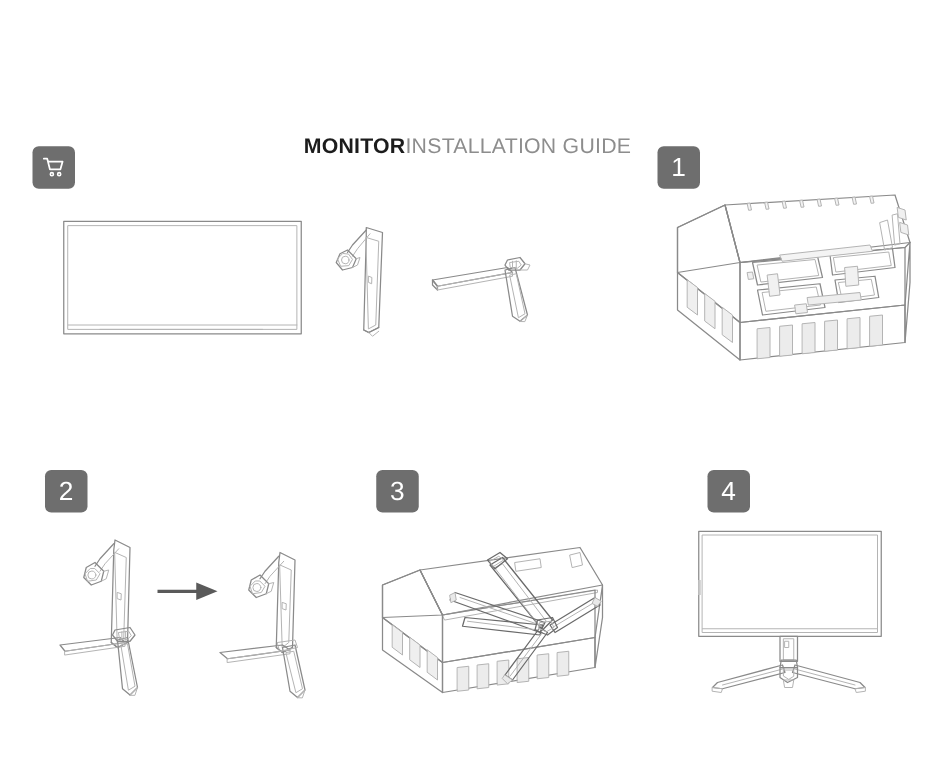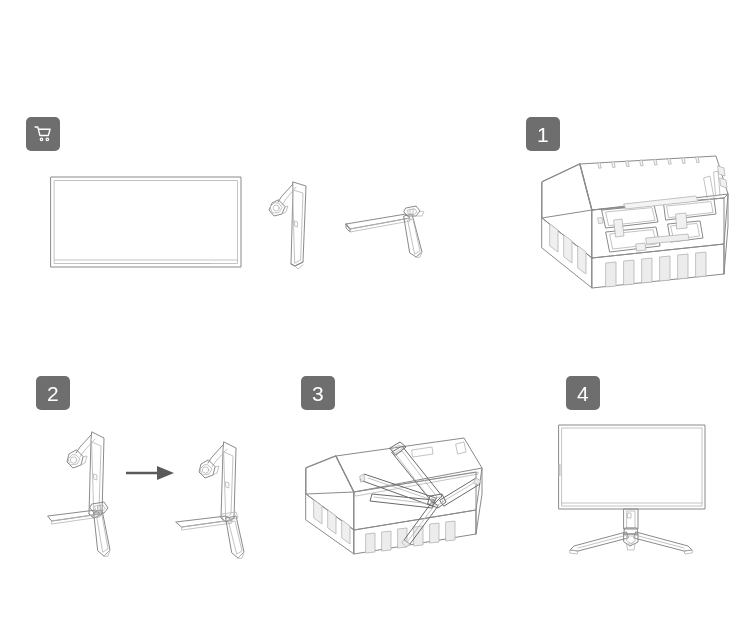--- a/index.html
+++ b/index.html
@@ -98,20 +98,21 @@
   <div class="badge" style="left:26px; top:117px;">
     <span>
       <svg width="20" height="20" viewBox="0 0 24 24">
         <path d="M2.5 3.5h3.2l2.6 10.2h10.1l2.1-7.4H7.1" fill="none" stroke="#ffffff" stroke-width="1.7" stroke-linecap="round" stroke-linejoin="round"></path>
         <circle cx="10.2" cy="18.4" r="1.5" fill="none" stroke="#ffffff" stroke-width="1.5"></circle>
         <circle cx="17.2" cy="18.4" r="1.5" fill="none" stroke="#ffffff" stroke-width="1.5"></circle>
       </svg>
     </span>
   </div>
 
+  <div class="title"><span class="t-bold">MONITOR</span><span class="t-light">INSTALLATION GUIDE</span></div>
 
   <div class="badge" style="left:526px; top:117px;">
     <span>1</span>
   </div>
   <div class="badge" style="left:36px; top:376px;">
     <span>2</span>
   </div>
   <div class="badge" style="left:301px; top:376px;">
     <span>3</span>
   </div>

